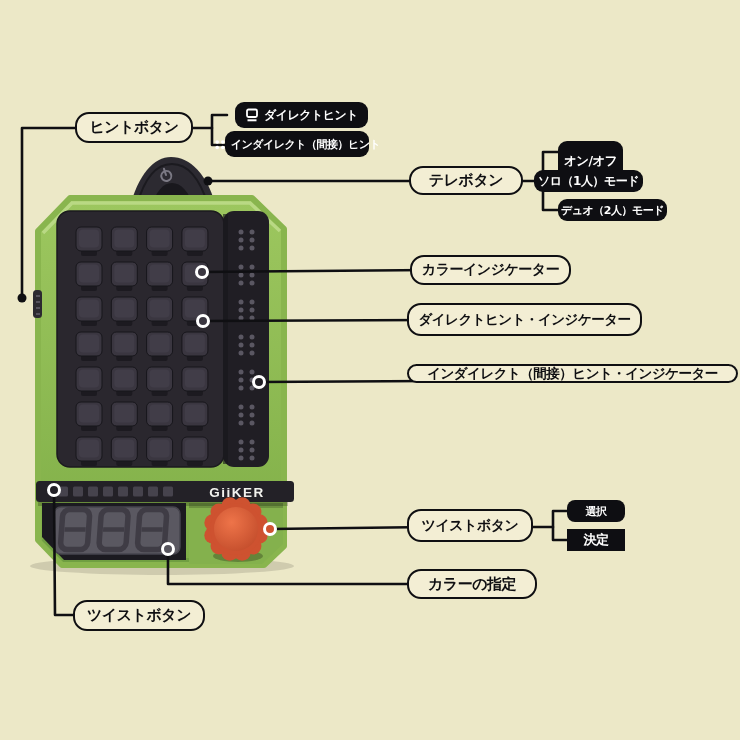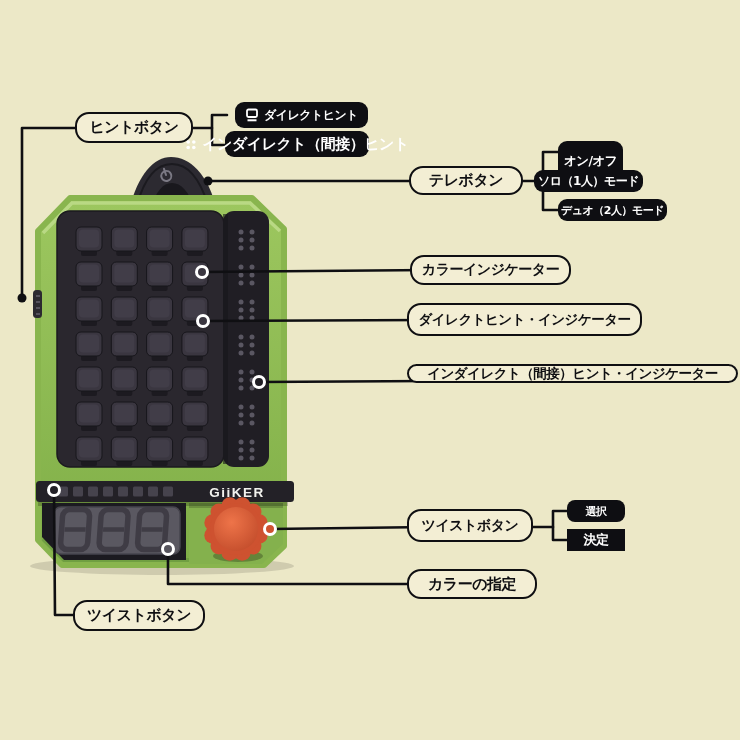--- a/index.html
+++ b/index.html
@@ -280,21 +280,21 @@
   </div>
 
   <div class="pill" style="left:235px;top:102px;width:133px;height:26px">
     <svg width="14" height="14" viewBox="0 0 14 14">
       <rect x="2" y="1.5" width="10" height="7.5" rx="1.5" fill="none" stroke="#ffffff" stroke-width="1.8"></rect>
       <line x1="2.5" y1="12.3" x2="11.5" y2="12.3" stroke="#ffffff" stroke-width="2"></line>
     </svg>
     <span>ダイレクトヒント</span>
   </div>
 
-  <div class="pill" style="left:225px;top:131px;width:144px;height:26px;font-size:15px">
+  <div class="pill" style="left:225px;top:131px;width:144px;height:26px;font-size:11px">
     <svg width="12" height="13" viewBox="0 0 12 13">
       <circle cx="3.2" cy="4" r="1.8" fill="#ffffff"></circle>
       <circle cx="8.8" cy="4" r="1.8" fill="#ffffff"></circle>
       <circle cx="3.2" cy="9.5" r="1.8" fill="#ffffff"></circle>
       <circle cx="8.8" cy="9.5" r="1.8" fill="#ffffff"></circle>
     </svg>
     <span>インダイレクト（間接）ヒント</span>
   </div>
 
   <div class="callout" style="left:409px;top:166px;width:114px;height:29px;font-size:15px">

